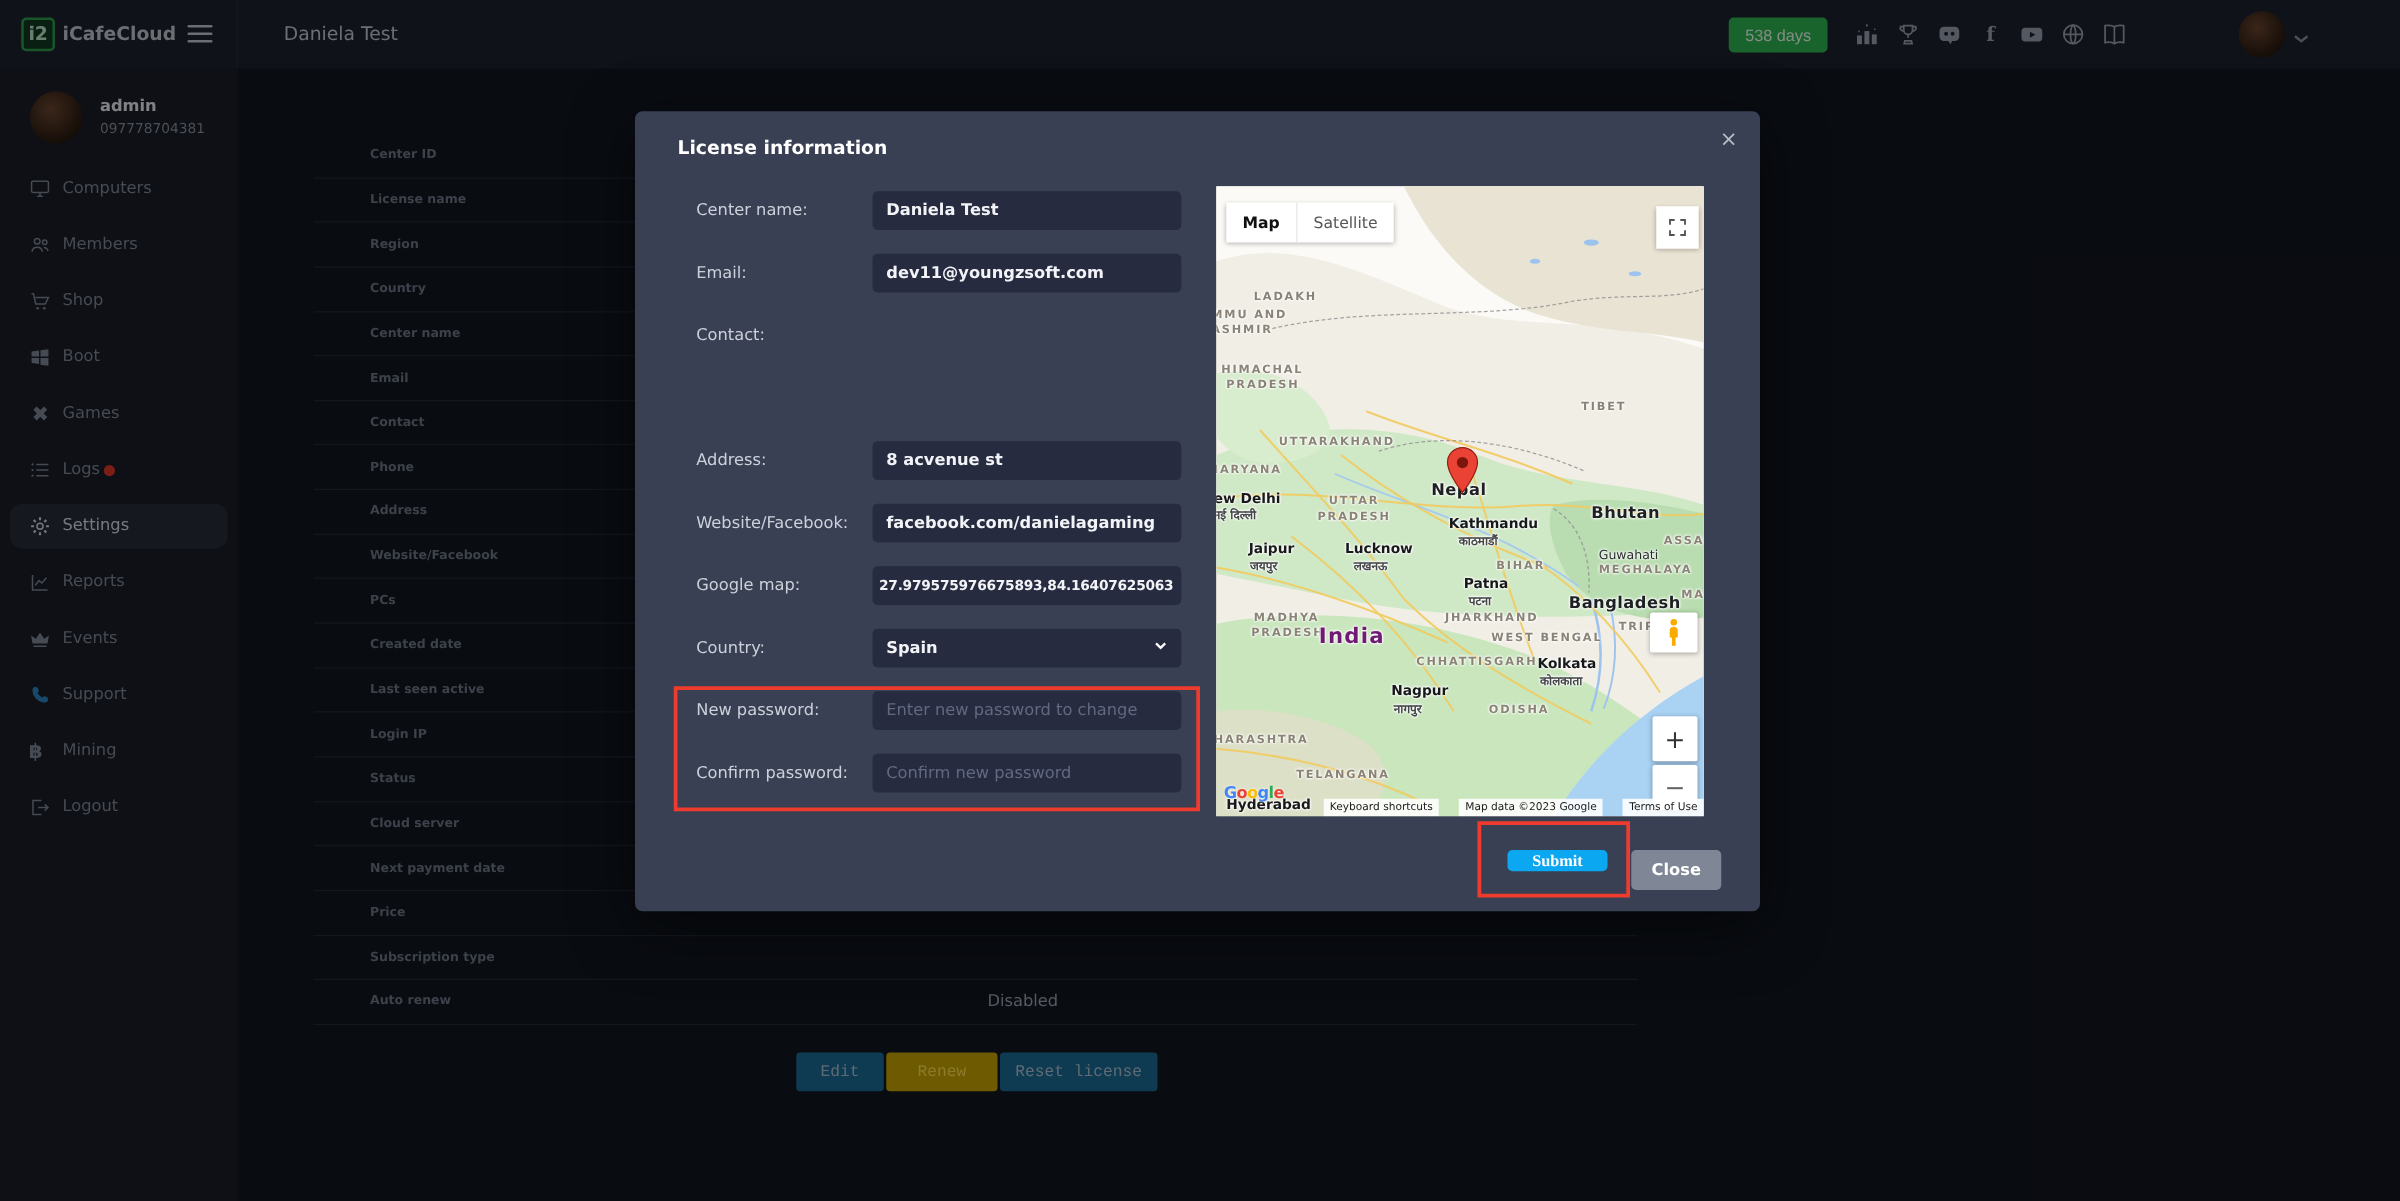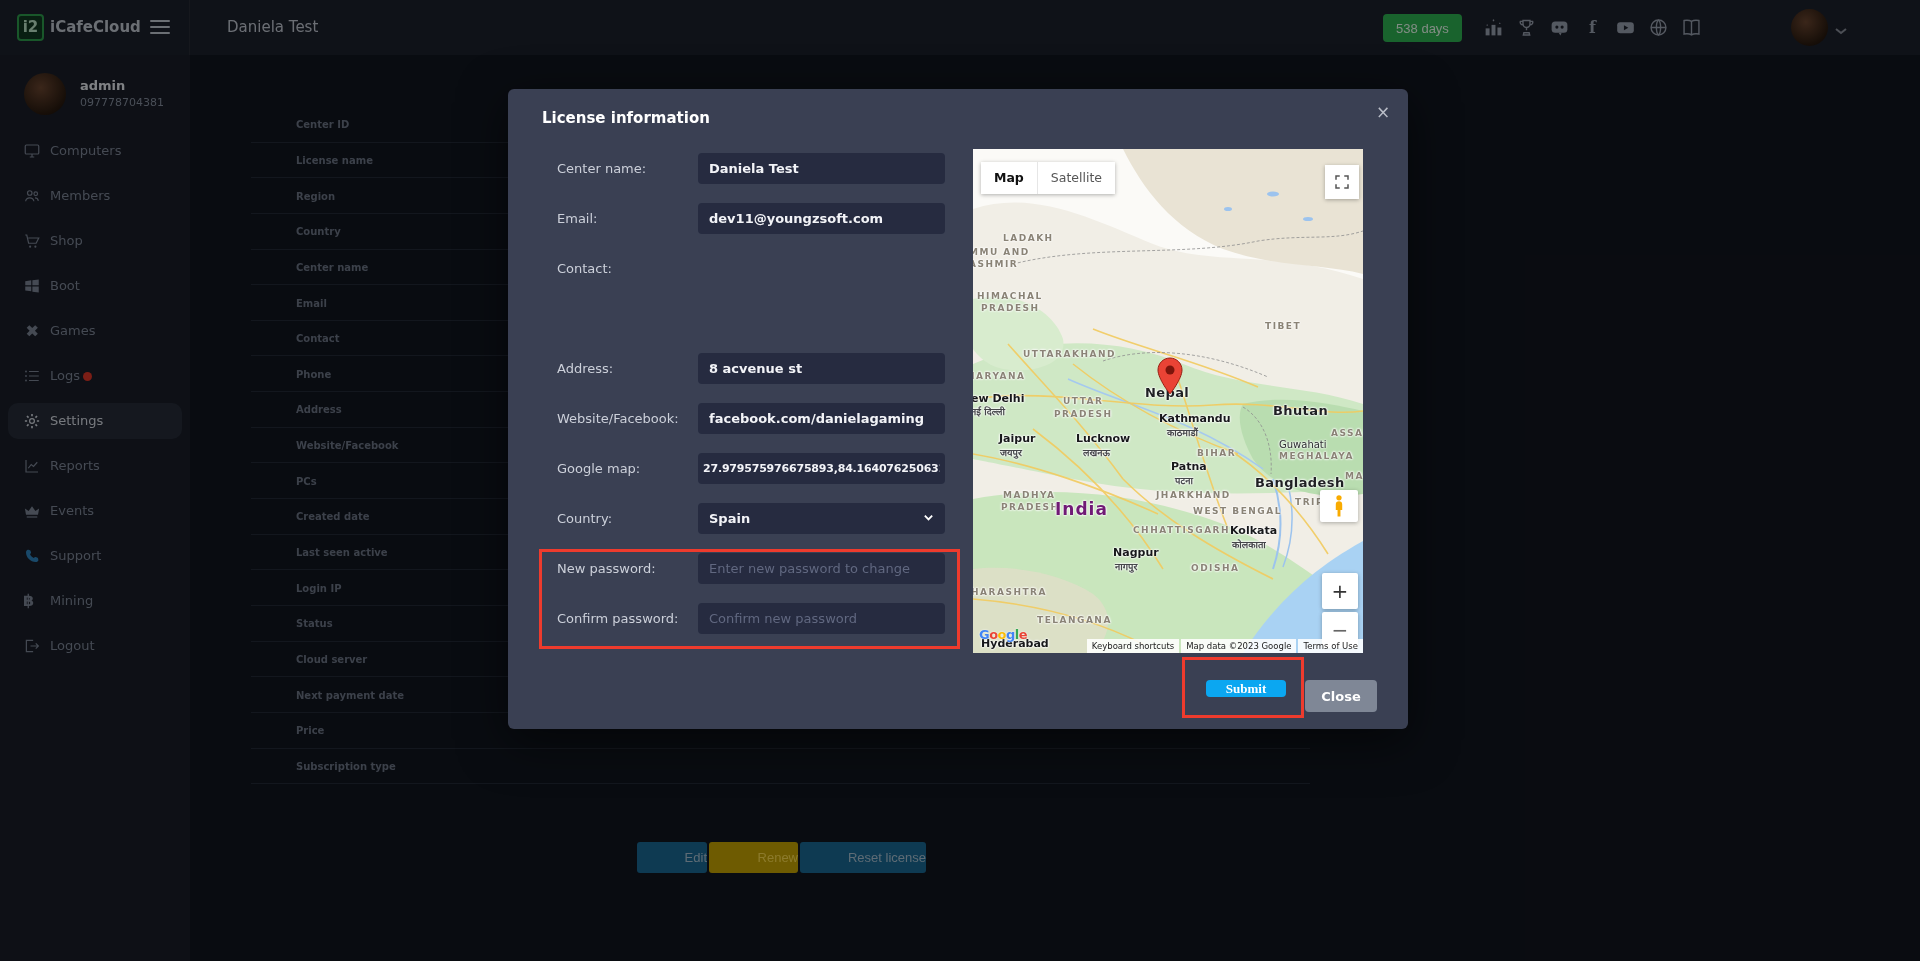--- a/index.html
+++ b/index.html
@@ -42,21 +42,21 @@
   .red-dot { position:absolute; left:75px; top:14px; width:9px; height:9px; border-radius:50%; background:#e03728; }
   .bit { position:absolute; left:15px; top:8px; font-size:16px; font-weight:bold; color:#7e8798; font-family:"DejaVu Sans",sans-serif; }
   .phone-fill svg { fill:#2e86c1 !important; stroke:none !important; }
 
   
   .page-title { position:absolute; left:283px; top:36px; font-size:17px; font-weight:700; color:#b6bdc9; z-index:1; }
   .t-rows { position:absolute; left:251px; top:107px; width:1059px; z-index:1; }
   .t-row { position:relative; height:35.65px; border-bottom:1px solid #242b37; }
   .t-label { position:absolute; left:45px; top:50%; transform:translateY(-50%); font-size:10px; font-weight:600; color:#6d7788; }
   .t-value { position:absolute; left:539px; top:50%; transform:translateY(-50%); font-size:13px; color:#9aa3b2; }
-  .pg-btn { position:absolute; height:31px; border:none; border-radius:3px; font-size:13px; cursor:pointer; z-index:1; font-family:Liberation Sans, sans-serif;text-align:right; }
+  .pg-btn { position:absolute; height:31px; border:none; border-radius:3px; font-size:13px; cursor:pointer; z-index:1; font-family:Liberation Mono, monospace; }
   .pg-edit { left:637px; top:842px; width:70px; background:#1a6a95; color:#abc4d5; }
   .pg-renew { left:709px; top:842px; width:89px; background:#c8a702; color:#ffdf50; }
   .pg-reset { left:800px; top:842px; width:126px; background:#1a6a95; color:#abc4d5; }
 
   
   .backdrop { position:absolute; inset:0; background:rgba(0,0,0,0.45); z-index:40; }
   .modal { position:absolute; left:508px; top:89px; width:900px; height:640px; background:#3a4053; border-radius:6px; box-shadow:0 12px 48px rgba(0,0,0,0.55); z-index:50; }
   .m-title { position:absolute; left:34px; top:20px; font-size:15px; font-weight:700; color:#ffffff; }
   .m-close { position:absolute; left:864px; top:12px; width:22px; height:22px; color:#b9bdc7; font-size:17px; text-align:center; line-height:22px; cursor:pointer; }
   .m-row { position:absolute; left:0; width:465px; height:31px; }
@@ -87,21 +87,21 @@
   .ctrl-mapsat .seg { padding:0 13px; line-height:32px; font-size:12.5px; cursor:pointer; }
   .seg-map { color:#111; font-weight:700; border-right:1px solid #e6e6e6; }
   .seg-sat { color:#565656; }
   .ctrl-fs { position:absolute; right:4px; top:16px; width:34px; height:34px; background:#fff; box-shadow:0 1px 4px rgba(0,0,0,0.3); display:flex; align-items:center; justify-content:center; cursor:pointer; z-index:5; }
   .pegman { position:absolute; left:347px; top:341px; width:38px; height:32px; background:#fff; border-radius:2px; box-shadow:0 1px 4px rgba(0,0,0,0.3); display:flex; align-items:center; justify-content:center; cursor:pointer; z-index:5; }
   .zoombtn { position:absolute; left:349px; width:36px; height:36px; background:#fff; border:none; border-radius:2px; box-shadow:0 1px 4px rgba(0,0,0,0.3); font-size:20px; color:#666; cursor:pointer; z-index:5; font-family:inherit; }
   .z-in { top:424px; color:#333; }
   .z-out { top:463px; }
   .glogo { position:absolute; left:6px; top:478px; font-size:13px; font-weight:700; z-index:5; letter-spacing:-0.5px; text-shadow:0 0 2px #fff; }
   .g1,.g4 { color:#4285F4; } .g2,.g6 { color:#EA4335; } .g3 { color:#FBBC05; } .g5 { color:#34A853; }
-  .map-attrib { position:absolute; right:0; bottom:0; display:flex; gap:2px; z-index:5; }
+  .map-attrib { position:absolute; right:0; bottom:0; display:flex; gap:16px; z-index:5; }
   .map-attrib span { background:rgba(255,255,255,0.88); color:#1b1b1b; font-size:8.5px; padding:2px 5px; cursor:pointer; }
 </style>
 </head>
 <body>
 
 <div class="app">
 
   <div class="topbar">
     <div class="topbar-left">
       <div class="logo-icon">i2</div>
@@ -325,20 +325,24 @@
         <span class="t-label">Next payment date</span>
         <span class="t-value"></span>
       </div>
       <div class="t-row">
         <span class="t-label">Price</span>
         <span class="t-value"></span>
       </div>
       <div class="t-row">
         <span class="t-label">Subscription type</span>
         <span class="t-value"></span>
+      </div>
+      <div class="t-row">
+        <span class="t-label">Auto renew</span>
+        <span class="t-value">Disabled</span>
       </div>
     </div>
   <button class="pg-btn pg-edit">Edit</button>
   <button class="pg-btn pg-renew">Renew</button>
   <button class="pg-btn pg-reset">Reset license</button>
 
   <div class="backdrop"></div>
 
   <div class="modal">
     <div class="m-title">License information</div>

